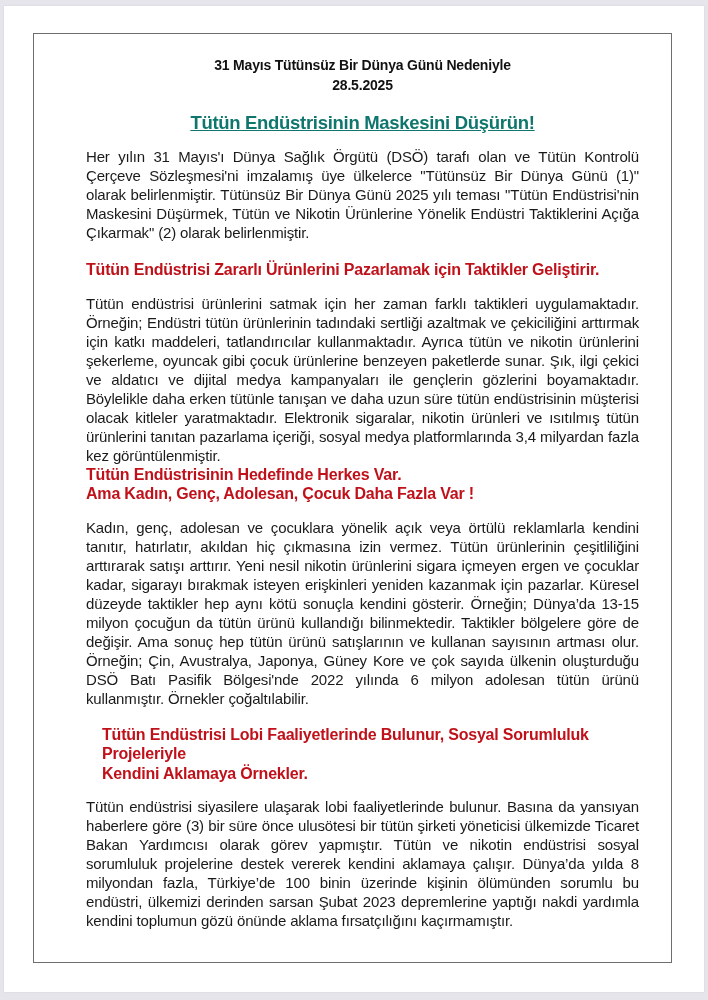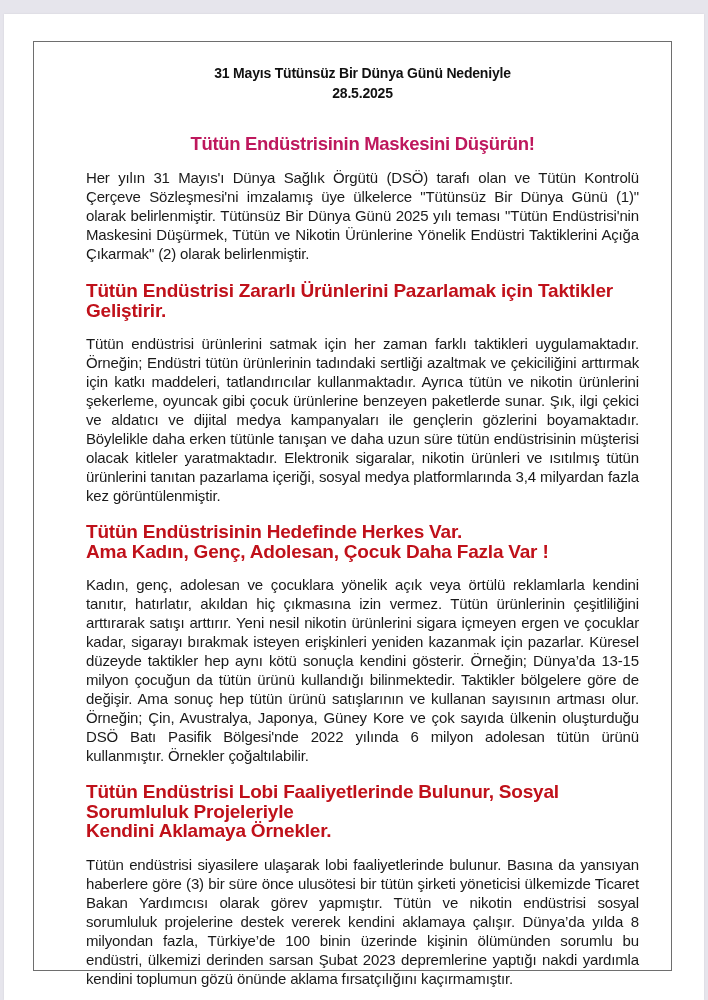--- a/index.html
+++ b/index.html
@@ -3,48 +3,48 @@
 <meta charset="utf-8">
 <style>
   html, body { margin:0; padding:0; }
   body {
     width:708px; height:1000px; overflow:hidden;
     background:#e6e5ec;
     font-family:"Liberation Sans", sans-serif;
     position:relative;
   }
   .page {
-    position:absolute; left:4px; top:14px; width:700px; height:986px;
+    position:absolute; left:4px; top:6px; width:700px; height:986px;
     background:#ffffff;
     box-shadow:0 0 2px rgba(0,0,0,0.08);
   }
   .frame {
     position:absolute; left:29px; top:27px; width:639px; height:930px;
     border:1px solid #6e6e6e;
     box-sizing:border-box;
   }
   .content {
     position:absolute; left:82px; top:50px; width:553px;
     color:#1a1a1a;
   }
   .hdr {
     text-align:center; font-weight:bold; font-size:14px; line-height:19.5px;
     color:#111;
     letter-spacing:-0.2px;
   }
   .main-title {
-    text-align:center; font-weight:bold; color:#be185d;
-    font-size:18.5px; margin-top:30px; letter-spacing:-0.3px;
+    text-align:center; font-weight:bold; color:#0f766e;
+    font-size:18.5px; margin-top:17px; letter-spacing:-0.3px;text-decoration:underline;
   }
   .para {
     font-size:15px; line-height:19px; text-align:justify;
     letter-spacing:-0.15px;
   }
   .sec-title {
-    font-weight:bold; color:#c0111a; font-size:19px; line-height:19.5px;
+    font-weight:bold; color:#c0111a; font-size:16px; line-height:19.5px;
     letter-spacing:-0.2px;
   }
 </style>
 </head>
 <body>
 
 <div class="page">
   <div class="frame"></div>
 
   <div class="content">
@@ -53,25 +53,25 @@
 
     <div class="main-title">Tütün Endüstrisinin Maskesini Düşürün!</div>
 
     <p class="para" style="margin:13px 0 0 0;">Her yılın 31 Mayıs'ı Dünya Sağlık Örgütü (DSÖ) tarafı olan ve Tütün Kontrolü Çerçeve Sözleşmesi'ni imzalamış üye ülkelerce "Tütünsüz Bir Dünya Günü (1)" olarak belirlenmiştir. Tütünsüz Bir Dünya Günü 2025 yılı teması "Tütün Endüstrisi'nin Maskesini Düşürmek, Tütün ve Nikotin Ürünlerine Yönelik Endüstri Taktiklerini Açığa Çıkarmak" (2) olarak belirlenmiştir.</p>
 
     <div class="sec-title" style="margin-top:18px;">
       <div>Tütün Endüstrisi Zararlı Ürünlerini Pazarlamak için Taktikler Geliştirir.</div>
     </div>
     <p class="para" style="margin:14px 0 0 0;">Tütün endüstrisi ürünlerini satmak için her zaman farklı taktikleri uygulamaktadır. Örneğin; Endüstri tütün ürünlerinin tadındaki sertliği azaltmak ve çekiciliğini arttırmak için katkı maddeleri, tatlandırıcılar kullanmaktadır. Ayrıca tütün ve nikotin ürünlerini şekerleme, oyuncak gibi çocuk ürünlerine benzeyen paketlerde sunar. Şık, ilgi çekici ve aldatıcı ve dijital medya kampanyaları ile gençlerin gözlerini boyamaktadır. Böylelikle daha erken tütünle tanışan ve daha uzun süre tütün endüstrisinin müşterisi olacak kitleler yaratmaktadır. Elektronik sigaralar, nikotin ürünleri ve ısıtılmış tütün ürünlerini tanıtan pazarlama içeriği, sosyal medya platformlarında 3,4 milyardan fazla kez görüntülenmiştir.</p>
 
-    <div class="sec-title" style="margin-top:17px;">
+    <div class="sec-title" style="">
       <div>Tütün Endüstrisinin Hedefinde Herkes Var.</div>
       <div>Ama Kadın, Genç, Adolesan, Çocuk Daha Fazla Var !</div>
     </div>
     <p class="para" style="margin:14px 0 0 0;">Kadın, genç, adolesan ve çocuklara yönelik açık veya örtülü reklamlarla kendini tanıtır, hatırlatır, akıldan hiç çıkmasına izin vermez. Tütün ürünlerinin çeşitliliğini arttırarak satışı arttırır.  Yeni nesil nikotin ürünlerini sigara içmeyen ergen ve çocuklar kadar,  sigarayı bırakmak isteyen erişkinleri yeniden kazanmak için pazarlar. Küresel düzeyde taktikler hep aynı kötü sonuçla kendini gösterir. Örneğin; Dünya’da 13-15 milyon çocuğun da tütün ürünü kullandığı bilinmektedir. Taktikler bölgelere göre de değişir. Ama sonuç hep tütün ürünü satışlarının ve kullanan sayısının artması olur. Örneğin; Çin, Avustralya, Japonya, Güney Kore ve çok sayıda ülkenin oluşturduğu DSÖ Batı Pasifik Bölgesi'nde 2022 yılında 6 milyon adolesan tütün ürünü kullanmıştır. Örnekler çoğaltılabilir.</p>
 
-    <div class="sec-title" style="margin-top:17px;">
+    <div class="sec-title" style="margin-top:17px;margin-left:16px;">
       <div>Tütün Endüstrisi Lobi Faaliyetlerinde Bulunur, Sosyal Sorumluluk Projeleriyle</div>
       <div>Kendini Aklamaya Örnekler.</div>
     </div>
     <p class="para" style="margin:14px 0 0 0;">Tütün endüstrisi siyasilere ulaşarak lobi faaliyetlerinde bulunur. Basına da yansıyan haberlere göre (3) bir süre önce ulusötesi bir tütün şirketi yöneticisi ülkemizde Ticaret Bakan Yardımcısı olarak görev yapmıştır. Tütün ve nikotin endüstrisi sosyal sorumluluk projelerine destek vererek kendini aklamaya çalışır. Dünya’da yılda 8 milyondan fazla, Türkiye’de 100 binin üzerinde kişinin ölümünden sorumlu bu endüstri, ülkemizi derinden sarsan Şubat 2023 depremlerine yaptığı nakdi yardımla kendini toplumun gözü önünde aklama fırsatçılığını kaçırmamıştır.</p>
   </div>
 </div>
 
 </body></html>

